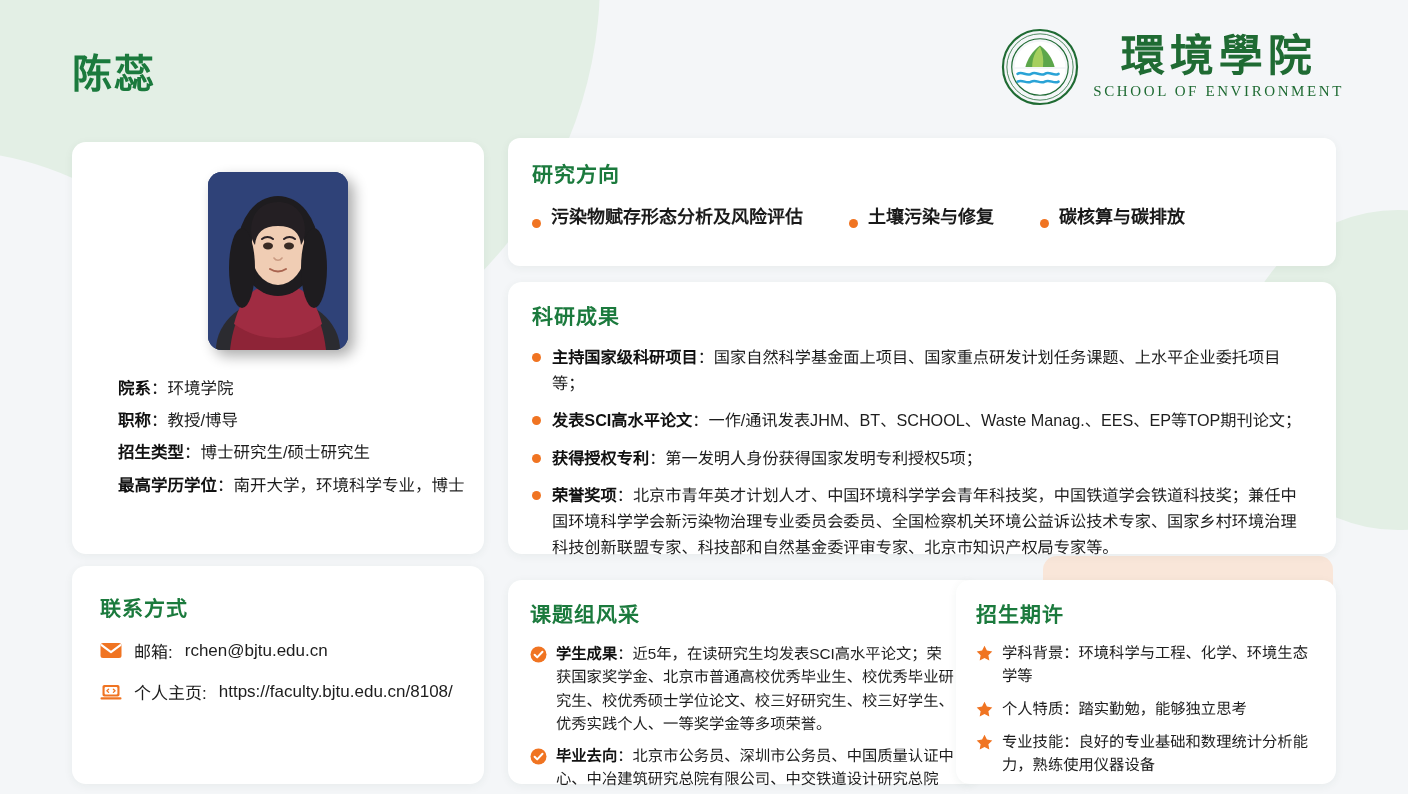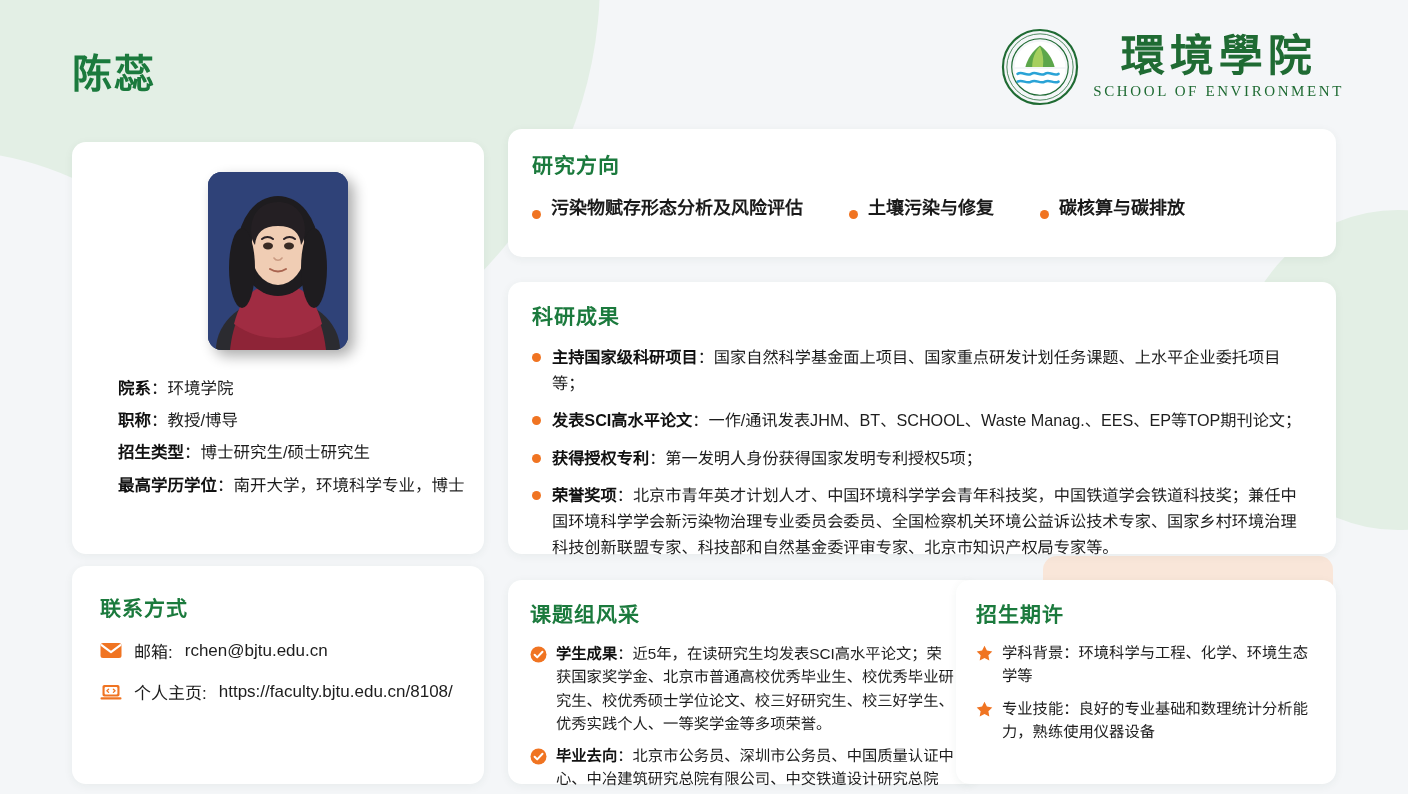--- a/index.html
+++ b/index.html
@@ -145,21 +145,21 @@
     align-items: center;
     gap: 12px;
     font-size: 17px;
     color: #1d1d1d;
     margin-top: 16px;
   }
   .ico { flex: 0 0 22px; width: 22px; height: 20px; display: flex; align-items: center; }
   .ico svg { width: 22px; height: 20px; display: block; }
 
   
-  .card-directions { left: 508px; top: 129px; width: 828px; height: 128px; padding: 20px 24px; }
+  .card-directions { left: 508px; top: 138px; width: 828px; height: 128px; padding: 20px 24px; border-radius: 12px; }
   .dir-row { display: flex; align-items: center; margin-top: 14px; }
   .dir-item {
     display: flex;
     align-items: flex-end;
     gap: 10px;
     font-size: 18px;
     font-weight: bold;
     color: #1a1a1a;
     white-space: nowrap;
   }
@@ -385,24 +385,32 @@
 
     <div class="admit-item">
       <span class="star-ico">
         <svg viewBox="0 0 17 17" xmlns="http://www.w3.org/2000/svg">
           <path d="M8.5 0.7 10.9 5.6 16.3 6.4 12.4 10.2 13.3 15.6 8.5 13.1 3.7 15.6 4.6 10.2 0.7 6.4 6.1 5.6z" fill="#f07422"></path>
         </svg>
       </span>
       <div class="admit-text">学科背景：环境科学与工程、化学、环境生态学等</div>
     </div>
 
-
     <div class="admit-item">
       <span class="star-ico">
         <svg viewBox="0 0 17 17" xmlns="http://www.w3.org/2000/svg">
           <path d="M8.5 0.7 10.9 5.6 16.3 6.4 12.4 10.2 13.3 15.6 8.5 13.1 3.7 15.6 4.6 10.2 0.7 6.4 6.1 5.6z" fill="#f07422"></path>
         </svg>
       </span>
+      <div class="admit-text">个人特质：踏实勤勉，能够独立思考</div>
+    </div>
+
+    <div class="admit-item">
+      <span class="star-ico">
+        <svg viewBox="0 0 17 17" xmlns="http://www.w3.org/2000/svg">
+          <path d="M8.5 0.7 10.9 5.6 16.3 6.4 12.4 10.2 13.3 15.6 8.5 13.1 3.7 15.6 4.6 10.2 0.7 6.4 6.1 5.6z" fill="#f07422"></path>
+        </svg>
+      </span>
       <div class="admit-text">专业技能：良好的专业基础和数理统计分析能力，熟练使用仪器设备</div>
     </div>
   </div>
 
 </div>
 
 </body></html>

